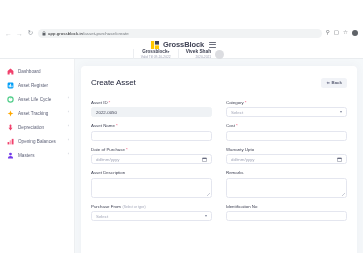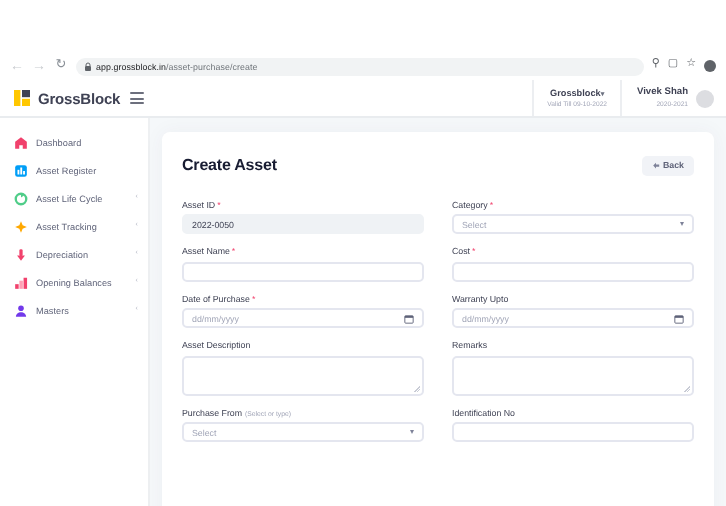--- a/index.html
+++ b/index.html
@@ -38,20 +38,21 @@
   .omni-right{display:flex;align-items:center;gap:4px;flex:none;}
   .omni-icon{font-size:5.5px;color:#5f6368;line-height:1;}
   .avatar-chrome{
     width:6px;height:6px;border-radius:50%;background:#5f6368;flex:none;
   }
 
   
   .app-header{
     height:18px;background:#ffffff;display:flex;align-items:center;
     border-bottom:1px solid #e9ecef;
+    flex-direction:column;
   }
   .brand{
     width:75px;display:flex;align-items:center;gap:4px;padding-left:7px;
     box-sizing:border-box;flex:none;
   }
   .logo-mark{
     width:8px;height:8px;flex:none;display:block;
   }
   .brand-name{
     font-size:7.5px;color:#3f4254;font-weight:600;letter-spacing:-.1px;
@@ -114,21 +115,21 @@
   .card{
     background:#ffffff;border-radius:4px;flex:1;
     padding:7px 10px 6px 10px;box-sizing:border-box;
     box-shadow:0 0 10px rgba(82,63,105,.05);
     display:flex;flex-direction:column;min-width:0;
   }
   .card-head{
     display:flex;align-items:center;justify-content:space-between;
     margin-bottom:7px;
   }
-  .card-title{font-size:8px;color:#181c32;font-weight:700;letter-spacing:-.1px;}
+  .card-title{font-size:8px;color:#181c32;font-weight:400;letter-spacing:-.1px;}
   .back-btn{
     display:flex;align-items:center;gap:2px;background:#f1f3f7;
     border:none;border-radius:2.5px;padding:2.5px 5px;cursor:pointer;
   }
   .back-btn .lbl{font-size:4.4px;color:#5e6278;font-weight:600;}
 
   .form-grid{
     display:grid;grid-template-columns:1fr 1fr;
     column-gap:14px;row-gap:6px;
   }

